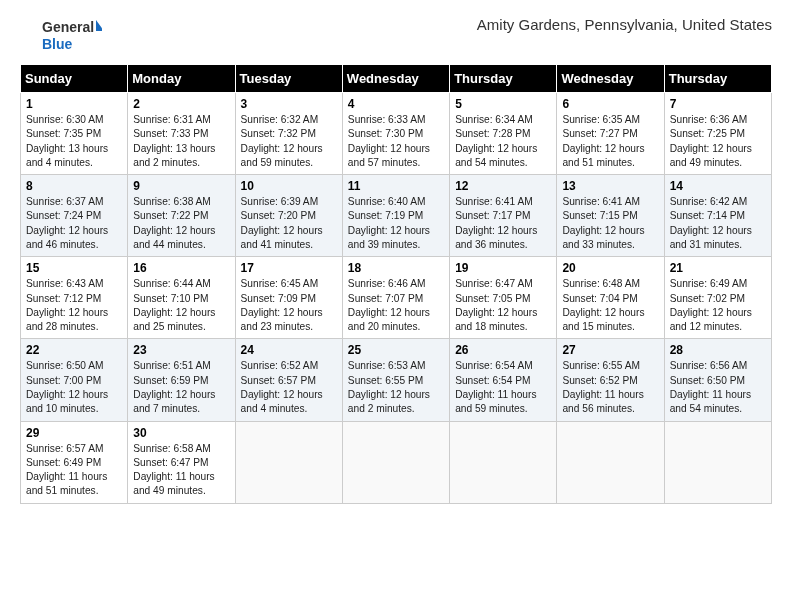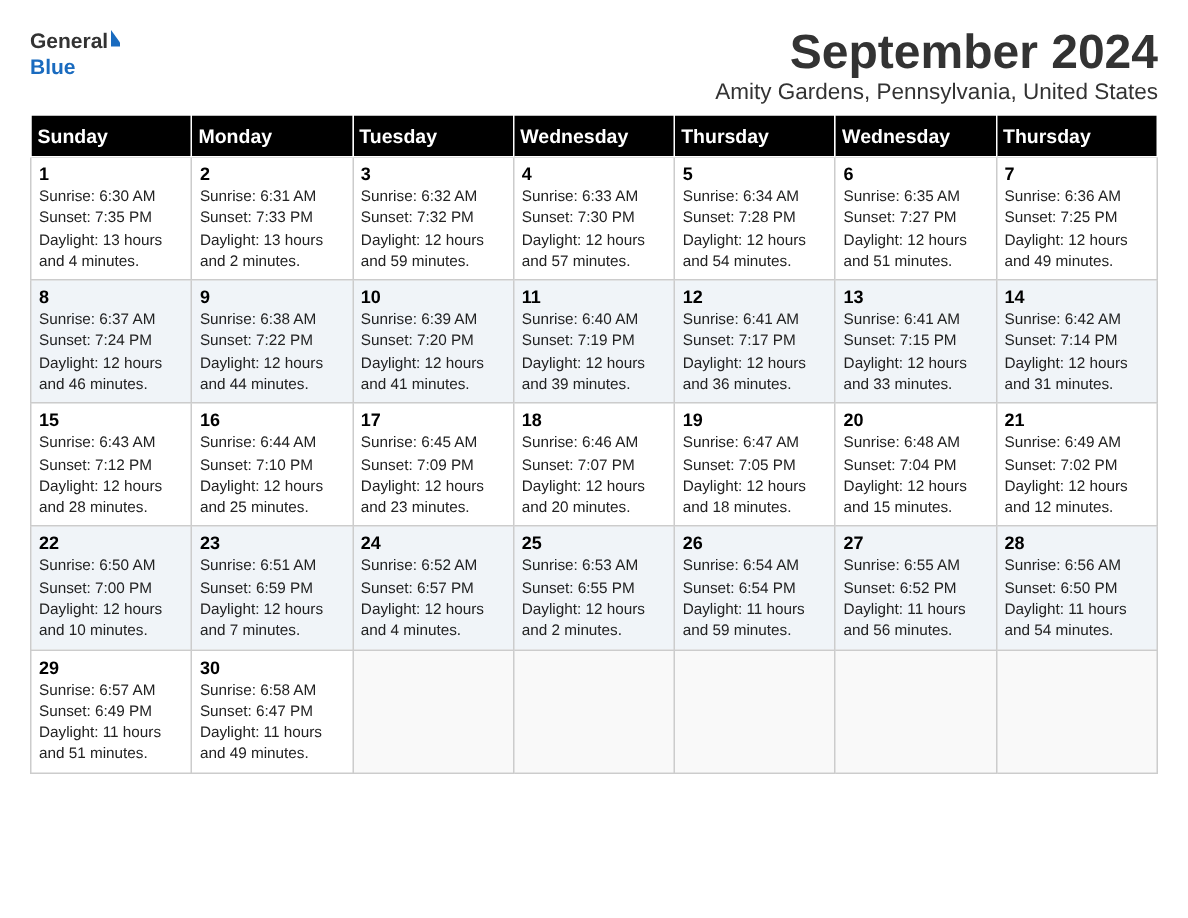--- a/index.html
+++ b/index.html
@@ -8,20 +8,21 @@
       background: #fff;
       width: 792px;
       min-height: 612px;
       padding: 16px 20px;
     }
     .header-area {
       display: flex;
       justify-content: space-between;
       align-items: flex-start;
       margin-bottom: 6px;
+      margin-left: 22px;
     }
     .logo {
       display: flex;
       align-items: center;
       gap: 4px;
     }
     .title-area {
       text-align: right;
     }
     .cal-title {
@@ -79,21 +80,20 @@
 
 <div class="header-area">
   <div class="logo">
   <svg width="60" height="42" viewBox="0 0 60 42">
     <text x="0" y="16" font-family="Arial" font-size="14" font-weight="bold" fill="#333">General</text>
     <text x="0" y="33" font-family="Arial" font-size="14" font-weight="bold" fill="#1a6bbf">Blue</text>
     <polygon points="54,4 62,15 54,15" fill="#1a6bbf"></polygon>
   </svg>
 </div>
   <div class="title-area">
-    <div class="cal-title">September 2024</div>
     <div class="cal-subtitle">Amity Gardens, Pennsylvania, United States</div>
   </div>
 </div>
 
 <table>
   <thead>
     <tr>
       <th>Sunday</th>
       <th>Monday</th>
       <th>Tuesday</th>

